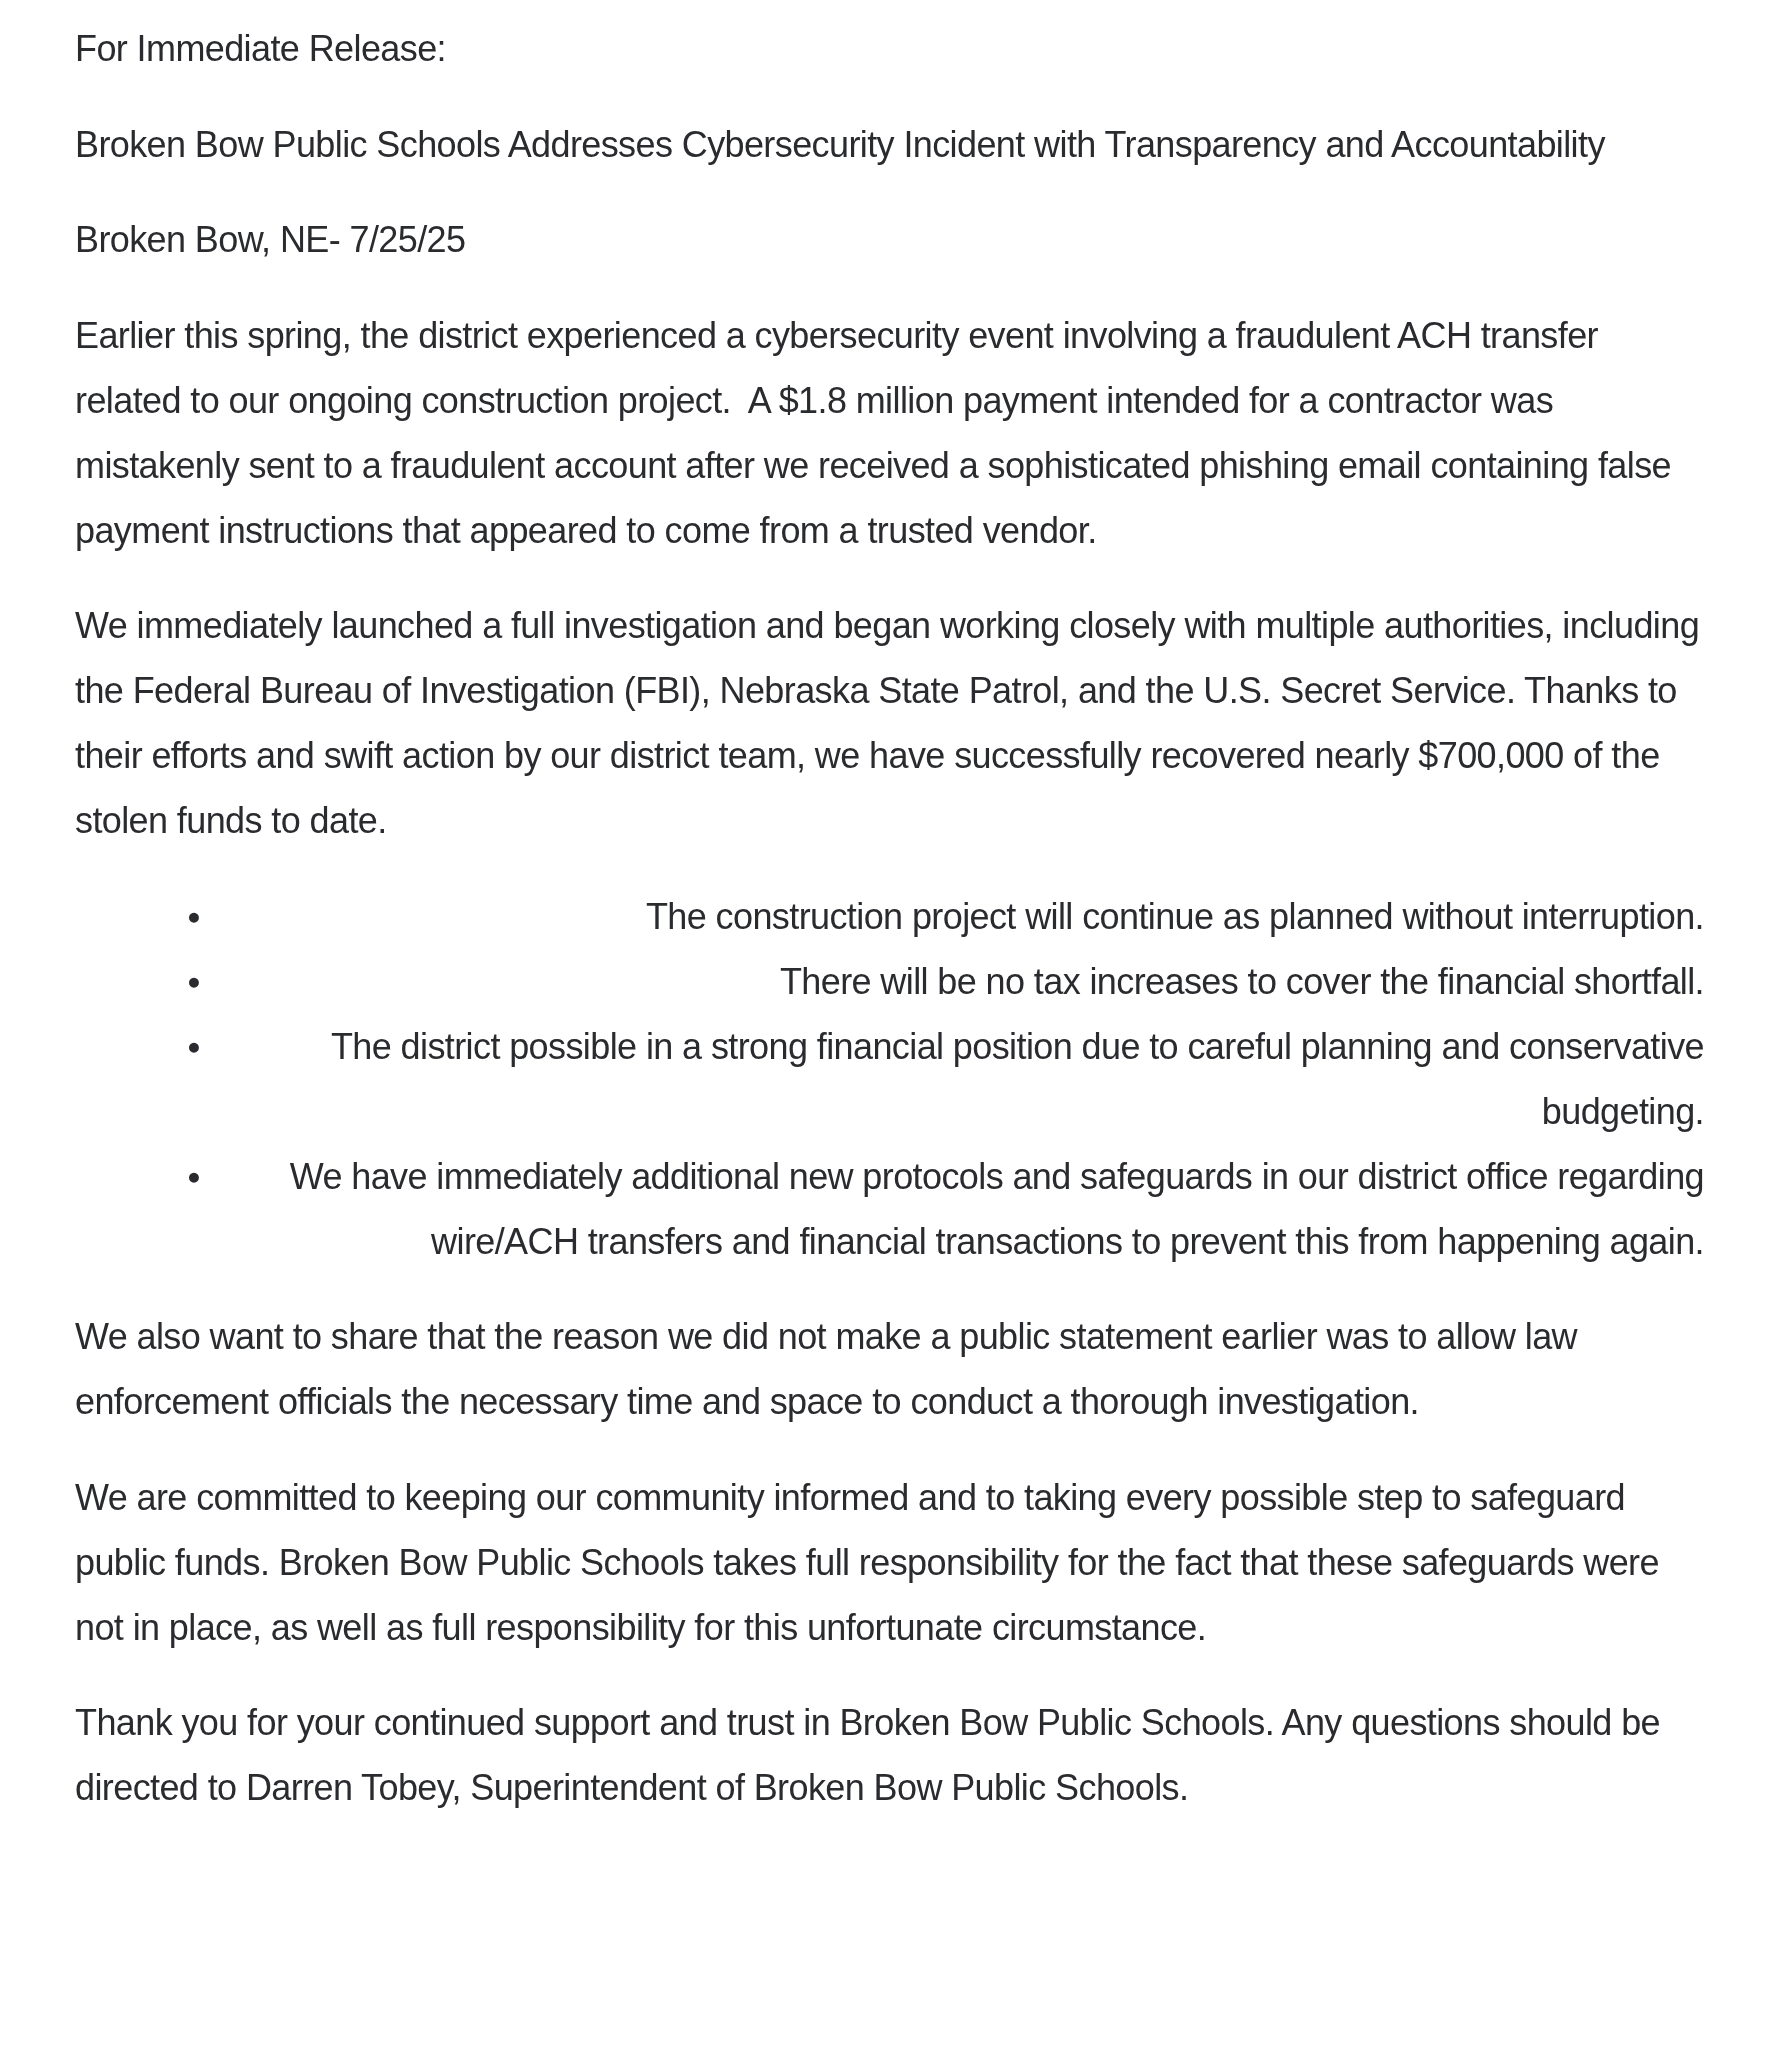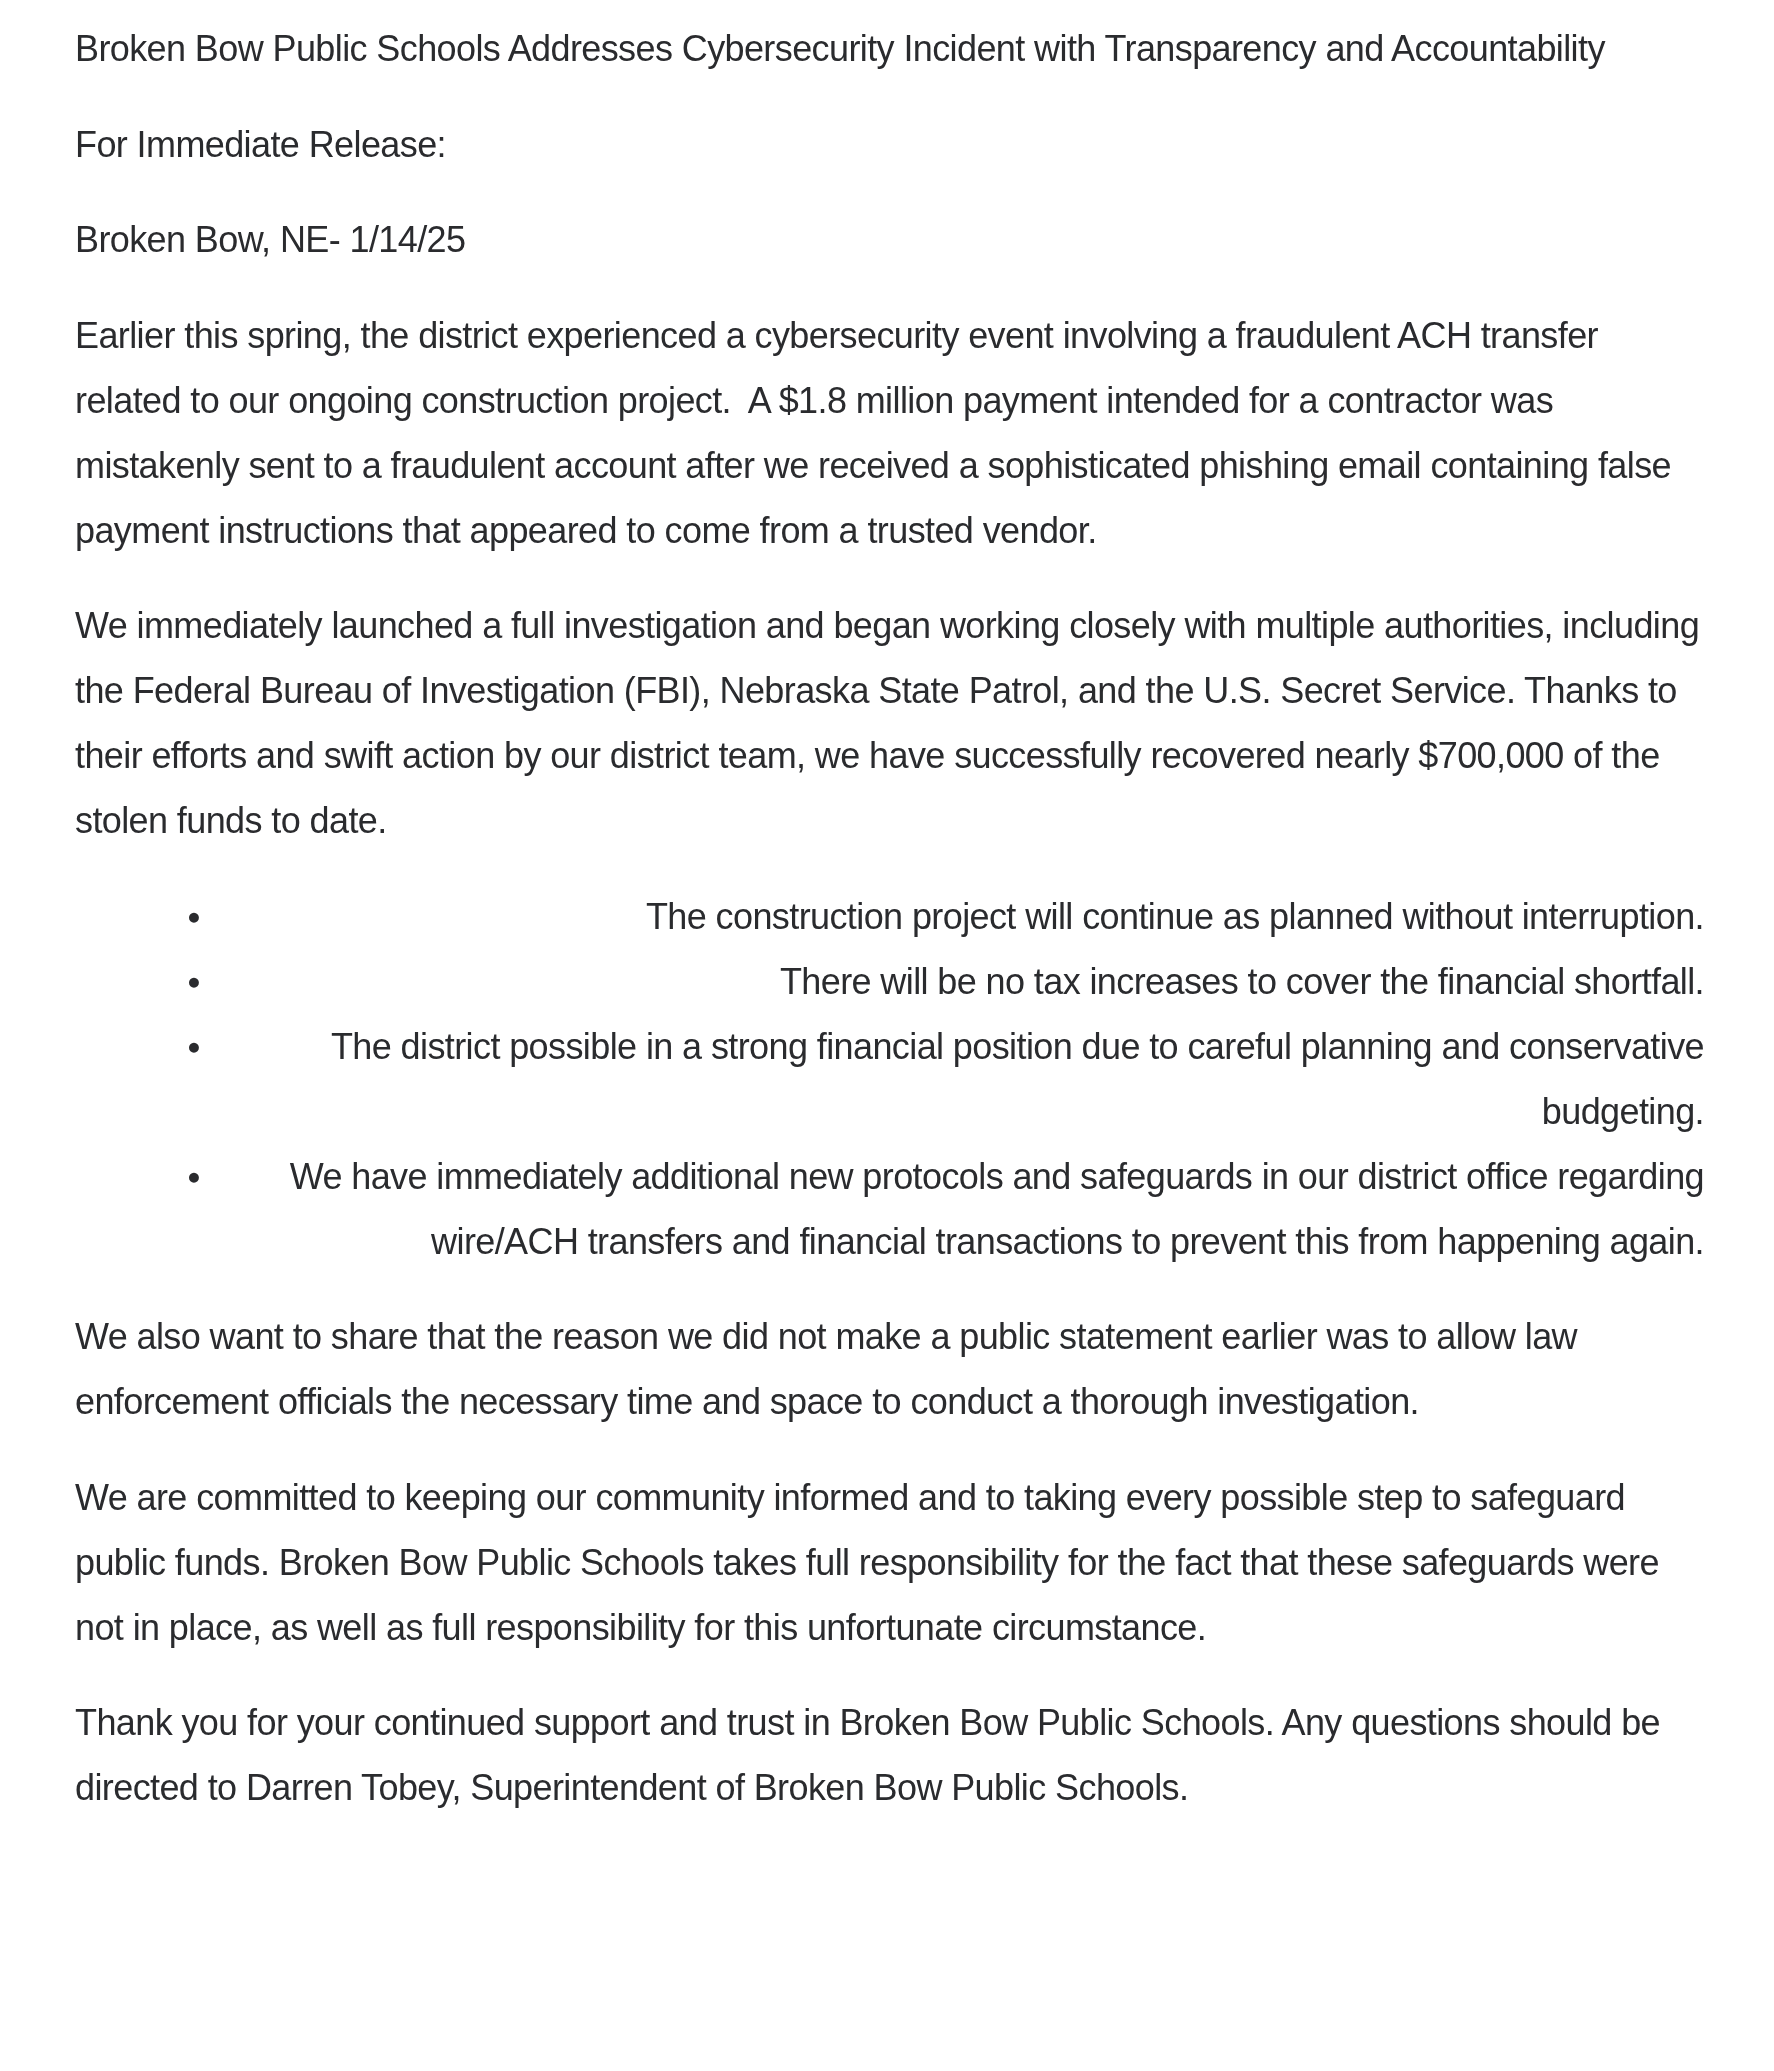--- a/index.html
+++ b/index.html
@@ -51,25 +51,25 @@
     flex: 1 1 auto;
     white-space: pre-wrap;
     text-align: right;
   }
 </style>
 </head>
 <body>
 
 <div class="doc">
 
+  <p>For Immediate Release:</p>
+
   <p>Broken Bow Public Schools Addresses Cybersecurity Incident with Transparency and Accountability</p>
 
-  <p>For Immediate Release:</p>
-
-  <p>Broken Bow, NE- 1/14/25</p>
+  <p>Broken Bow, NE- 7/25/25</p>
 
 
   <p>Earlier this spring, the district experienced a cybersecurity event involving a fraudulent ACH transfer related to our ongoing construction project.  A $1.8 million payment intended for a contractor was mistakenly sent to a fraudulent account after we received a sophisticated phishing email containing false payment instructions that appeared to come from a trusted vendor.</p>
 
   <p>We immediately launched a full investigation and began working closely with multiple authorities, including the Federal Bureau of Investigation (FBI), Nebraska State Patrol, and the U.S. Secret Service. Thanks to their efforts and swift action by our district team, we have successfully recovered nearly $700,000 of the stolen funds to date.</p>
 
 
   <ul class="assurances">
     <li>
       <span class="bullet">●</span>

